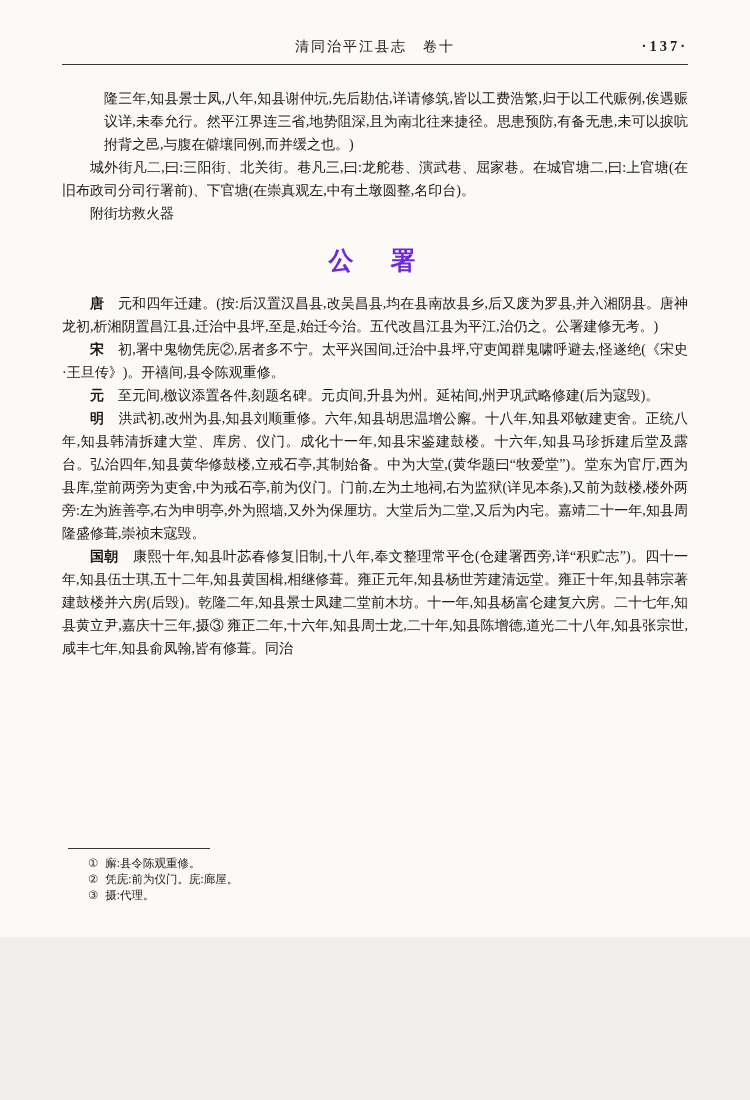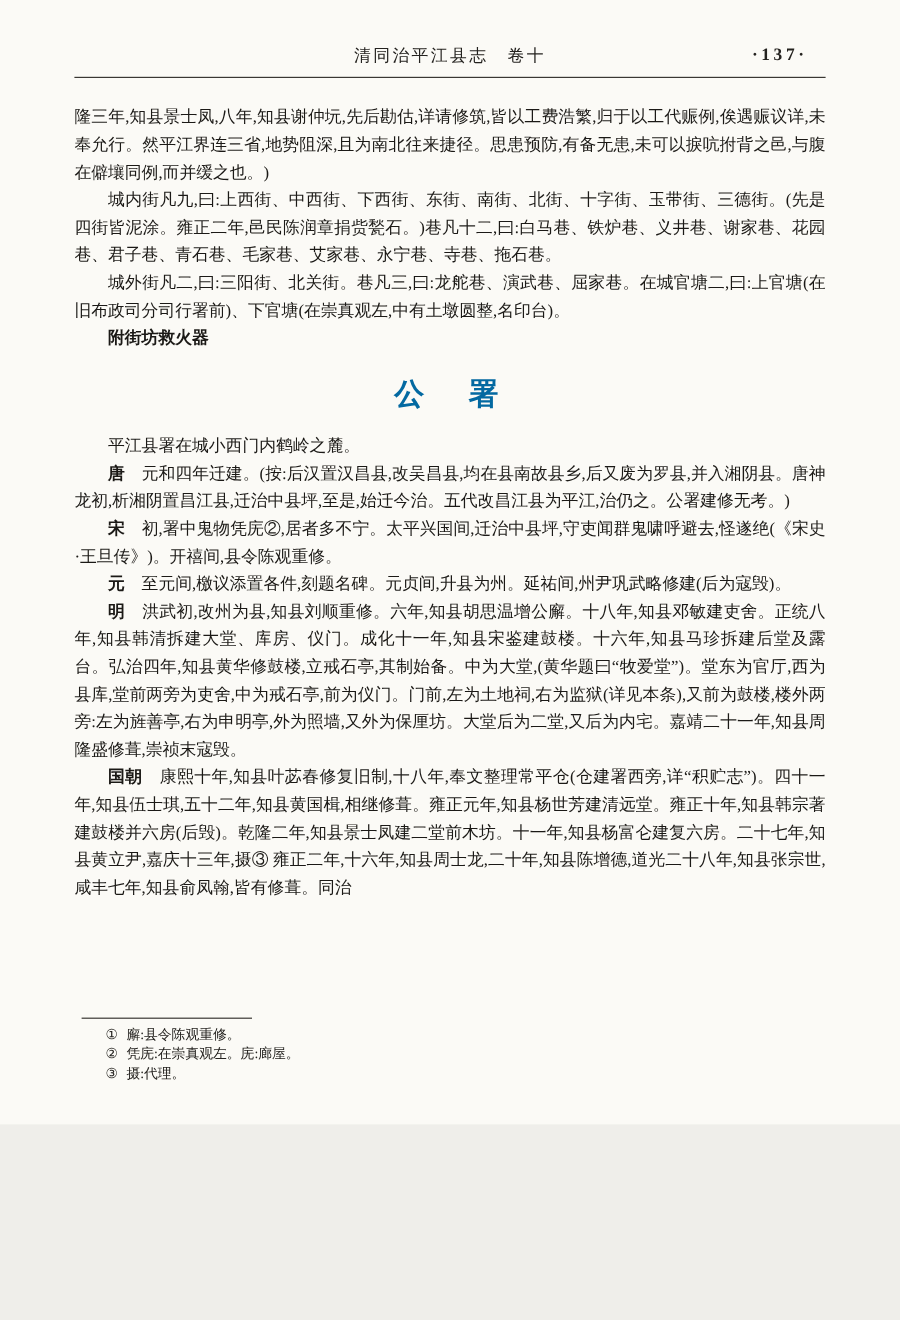--- a/index.html
+++ b/index.html
@@ -23,51 +23,51 @@
   .running-header {
     position: relative;
     height: 24px;
     text-align: center;
     font-size: 14px;
     letter-spacing: 2px;
     color: #24221f;
   }
   .running-header .page-num {
     position: absolute;
-    right: 15px;
+    right: 0;
     top: 0;
     font-weight: bold;
     letter-spacing: 3px;
     font-size: 14.5px;
   }
   .header-rule {
     border: none;
     border-top: 1.6px solid #3a3733;
     margin: 2px 0 0 0;
   }
   
   .body-text {
     margin-top: 22px;
     font-size: 14px;
     line-height: 23px;
     text-align: justify;
     color: #1b1916;
   }
   .para { text-indent: 2em; }
-  .para.noindent { text-indent: 0; }
-  .para.subhead { font-weight: bold; }
+  .para.noindent { text-indent: 0; margin-left: 42px; }
+  .para.subhead { font-weight: normal; }
   .para .lead { font-weight: bold; }
   
   .section-title {
     text-align: center;
     font-size: 25px;
     font-weight: bold;
     letter-spacing: 6px;
     margin: 24px 0 20px 0;
-    color: #0369a1;
+    color: #6d28d9;
   }
   
   .footnotes {
     position: absolute;
     left: 62px;
     right: 62px;
     bottom: 34px;
     font-size: 11.5px;
     line-height: 16px;
     color: #24221f;
@@ -95,31 +95,29 @@
       <span class="book-title">清同治平江县志　卷十</span>
       <span class="page-num">·137·</span>
     </div>
     <hr class="header-rule">
   </header>
 
   <main class="body-text">
 
     <p class="para noindent"><span>隆三年,知县景士凤,八年,知县谢仲坃,先后勘估,详请修筑,皆以工费浩繁,归于以工代赈例,俟遇赈议详,未奉允行。然平江界连三省,地势阻深,且为南北往来捷径。思患预防,有备无患,未可以捩吭拊背之邑,与腹在僻壤同例,而并缓之也。)</span></p>
 
-    <p class="para"><span>城内街凡九,曰:上西街、中西街、下西街、东街、南街、北街、十字街、玉带街、三德街。(先是四街皆泥涂。雍正二年,邑民陈润章捐赀甃石。)巷凡十二,曰:白马巷、铁炉巷、义井巷、谢家巷、花园巷、君子巷、青石巷、毛家巷、艾家巷、永宁巷、寺巷、拖石巷。</span></p>
 
     <p class="para"><span>城外街凡二,曰:三阳街、北关街。巷凡三,曰:龙舵巷、演武巷、屈家巷。在城官塘二,曰:上官塘(在旧布政司分司行署前)、下官塘(在崇真观左,中有土墩圆整,名印台)。</span></p>
 
     <p class="para subhead"><span>附街坊救火器</span></p>
 
 
     <h1 class="section-title">公　署</h1>
 
 
-    <p class="para"><span>平江县署在城小西门内鹤岭之麓。</span></p>
 
     <p class="para"><b class="lead">唐　</b><span>元和四年迁建。(按:后汉置汉昌县,改吴昌县,均在县南故县乡,后又废为罗县,并入湘阴县。唐神龙初,析湘阴置昌江县,迁治中县坪,至是,始迁今治。五代改昌江县为平江,治仍之。公署建修无考。)</span></p>
 
     <p class="para"><b class="lead">宋　</b><span>初,署中鬼物凭庑②,居者多不宁。太平兴国间,迁治中县坪,守吏闻群鬼啸呼避去,怪遂绝(《宋史·王旦传》)。开禧间,县令陈观重修。</span></p>
 
     <p class="para"><b class="lead">元　</b><span>至元间,檄议添置各件,刻题名碑。元贞间,升县为州。延祐间,州尹巩武略修建(后为寇毁)。</span></p>
 
     <p class="para"><b class="lead">明　</b><span>洪武初,改州为县,知县刘顺重修。六年,知县胡思温增公廨。十八年,知县邓敏建吏舍。正统八年,知县韩清拆建大堂、库房、仪门。成化十一年,知县宋鉴建鼓楼。十六年,知县马珍拆建后堂及露台。弘治四年,知县黄华修鼓楼,立戒石亭,其制始备。中为大堂,(黄华题曰“牧爱堂”)。堂东为官厅,西为县库,堂前两旁为吏舍,中为戒石亭,前为仪门。门前,左为土地祠,右为监狱(详见本条),又前为鼓楼,楼外两旁:左为旌善亭,右为申明亭,外为照墙,又外为保厘坊。大堂后为二堂,又后为内宅。嘉靖二十一年,知县周隆盛修葺,崇祯末寇毁。</span></p>
 
     <p class="para"><b class="lead">国朝　</b><span>康熙十年,知县叶苾春修复旧制,十八年,奉文整理常平仓(仓建署西旁,详“积贮志”)。四十一年,知县伍士琪,五十二年,知县黄国楫,相继修葺。雍正元年,知县杨世芳建清远堂。雍正十年,知县韩宗著建鼓楼并六房(后毁)。乾隆二年,知县景士凤建二堂前木坊。十一年,知县杨富仑建复六房。二十七年,知县黄立尹,嘉庆十三年,摄③ 雍正二年,十六年,知县周士龙,二十年,知县陈增德,道光二十八年,知县张宗世,咸丰七年,知县俞凤翰,皆有修葺。同治</span></p>
@@ -127,21 +125,21 @@
   </main>
 
   <footer class="footnotes">
     <hr class="foot-rule">
     <div class="footnote">
       <span class="fn-marker">①</span>
       <span class="fn-text">廨:县令陈观重修。</span>
     </div>
     <div class="footnote">
       <span class="fn-marker">②</span>
-      <span class="fn-text">凭庑:在崇真观左。庑:廊屋。</span>
+      <span class="fn-text">凭庑:前为仪门。庑:廊屋。</span>
     </div>
     <div class="footnote">
       <span class="fn-marker">③</span>
       <span class="fn-text">摄:代理。</span>
     </div>
   </footer>
 
 </div>
 
 </body></html>

